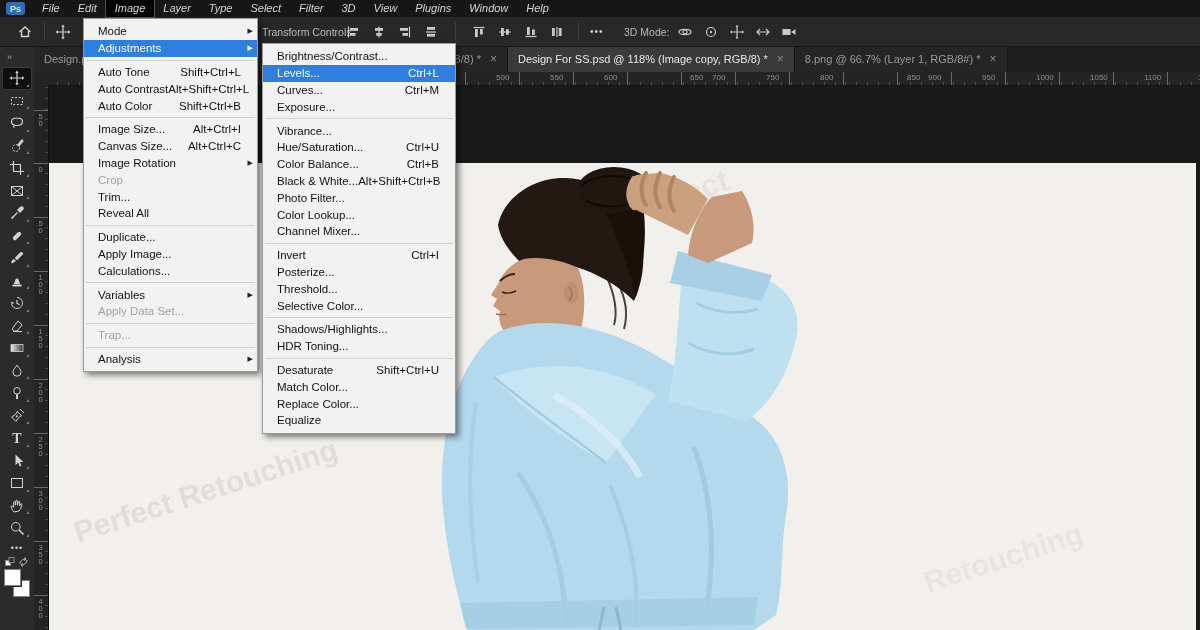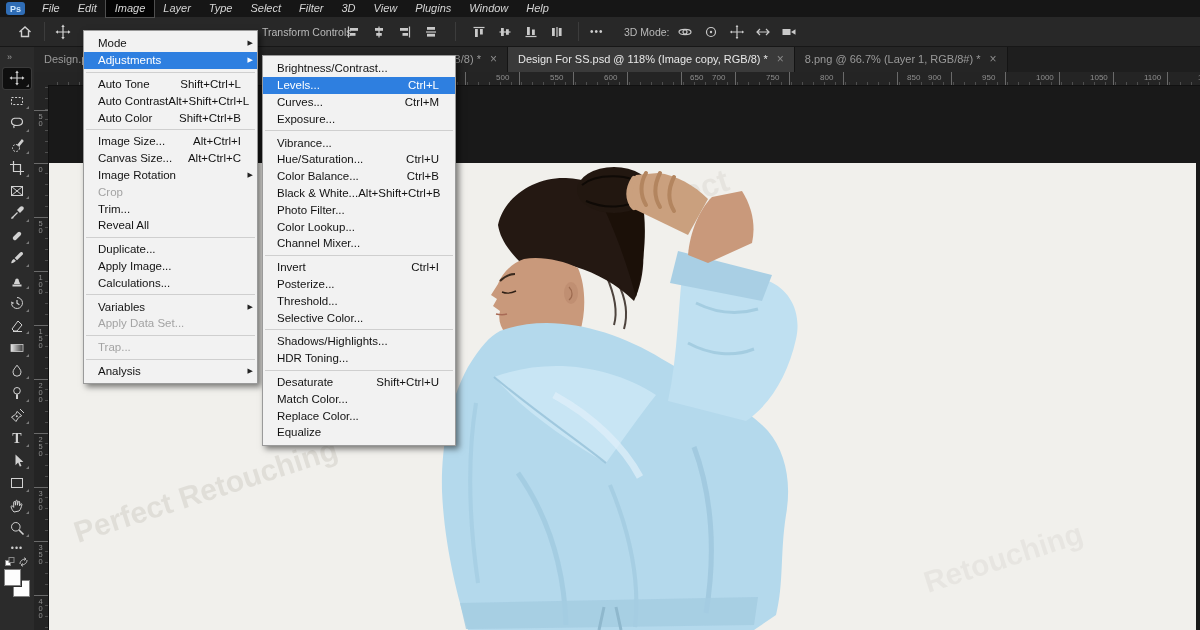--- a/index.html
+++ b/index.html
@@ -62,21 +62,21 @@
         background-image:repeating-linear-gradient(to bottom,#4e4e4e 0 1px,transparent 1px 10.8px);
         background-size:3px 100%;background-position:11px 2px;background-repeat:no-repeat;}
   .vr-num{position:absolute;left:2px;font-size:7.5px;color:#8e8e8e;
         writing-mode:vertical-rl;text-orientation:upright;letter-spacing:-2px;line-height:8px;}
   .vr-tick{position:absolute;left:0;width:14px;height:1px;background:#6a6a6a;}
   
   #canvas-area{position:absolute;left:48px;top:85px;width:1152px;height:545px;background:#191919;}
   #canvas{position:absolute;left:0;top:78px;width:1148px;height:467px;background:var(--canvas,#f1f0ec);}
   
   .menu-panel{position:absolute;background:#f2f2f2;border:1px solid #9a9a9a;
-        box-shadow:3px 3px 6px rgba(0,0,0,.5);padding:4px 0;z-index:70;box-sizing:border-box;margin-top:12px;}
+        box-shadow:3px 3px 6px rgba(0,0,0,.5);padding:4px 0;z-index:70;box-sizing:border-box;}
   #image-menu{left:83px;top:18px;width:175px;}
   #adjustments-menu{left:262px;top:43px;width:194px;z-index:71;}
   .menu-item{height:16.8px;display:flex;align-items:center;padding:0 6px 0 14px;
         font-size:11.5px;color:#121212;position:relative;}
   .menu-item .mi-label{flex:0 0 auto;}
   .menu-item .mi-short{margin-left:auto;padding-right:10px;}
   .menu-item .mi-arrow{position:absolute;right:4px;font-size:7px;color:#222;}
   .menu-item.hl{background:var(--hl,#2e7fe0);color:#fff;}
   .menu-item.hl .mi-arrow{color:#fff;}
   .menu-item.dis{color:#a3a3a3;}

